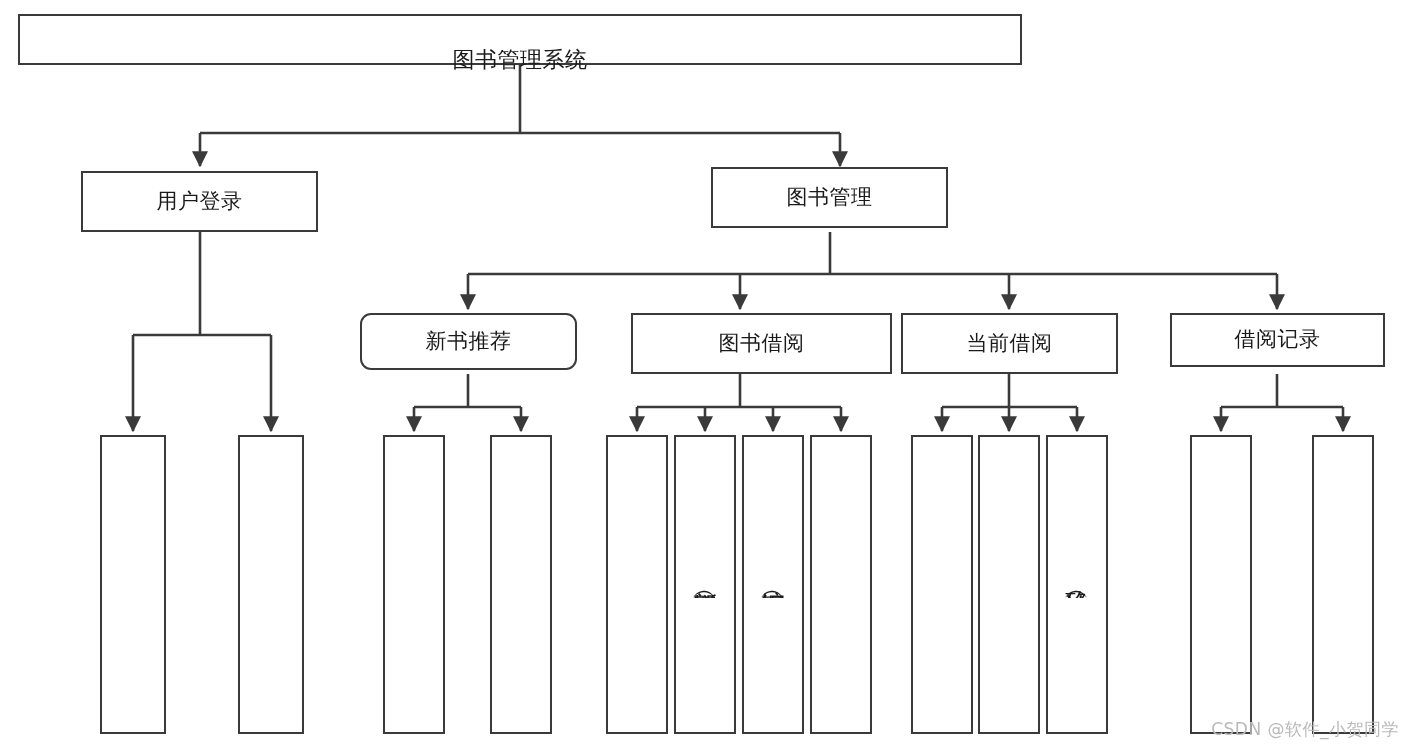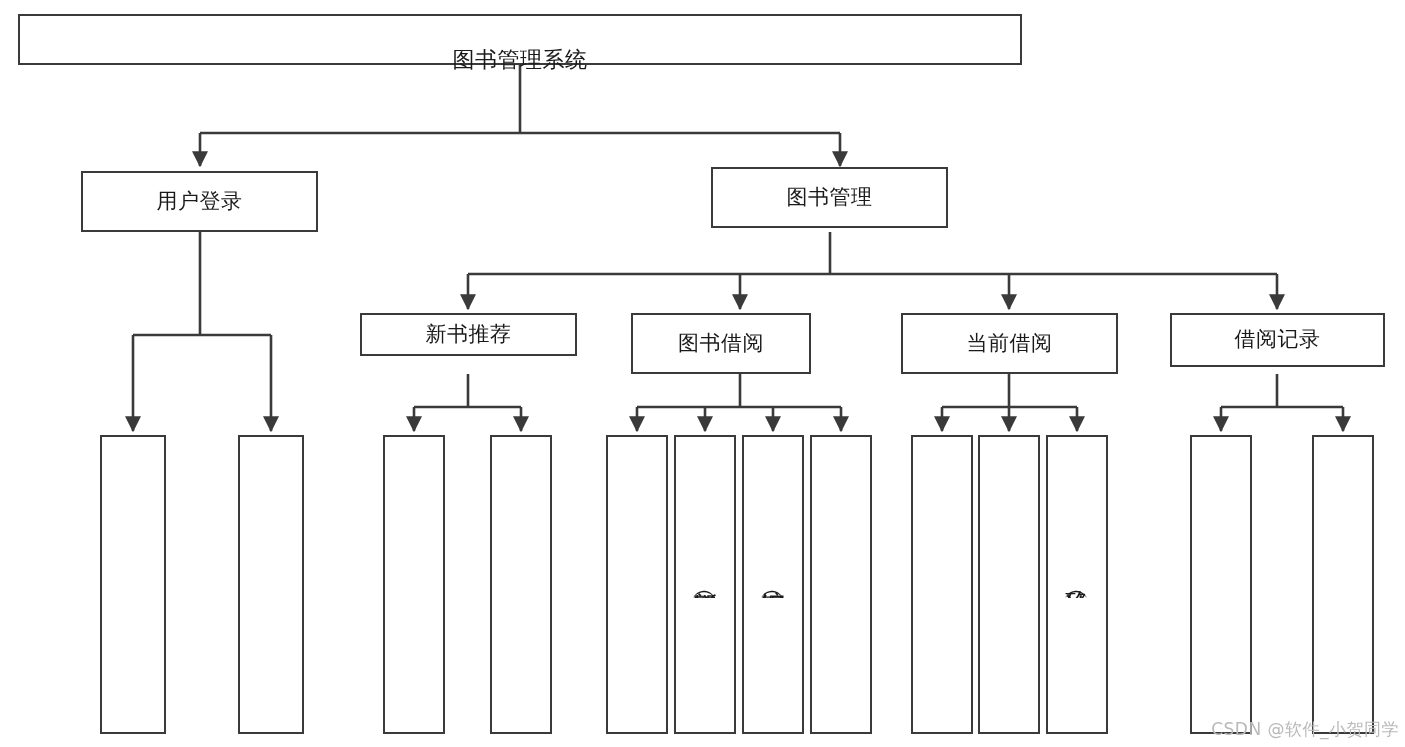--- a/index.html
+++ b/index.html
@@ -131,25 +131,25 @@
   </div>
 
   <div class="node horiz" style="left:81px; top:171px; width:237px; height:61px;">
     <span class="label">用户登录</span>
   </div>
 
   <div class="node horiz" style="left:711px; top:167px; width:237px; height:61px;">
     <span class="label">图书管理</span>
   </div>
 
-  <div class="node horiz" style="left:360px; top:313px; width:217px; height:43px;">
+  <div class="node horiz" style="left:360px; top:313px; width:217px; height:57px;border-radius:11px;">
     <span class="label">新书推荐</span>
   </div>
 
-  <div class="node horiz" style="left:631px; top:313px; width:180px; height:61px;">
+  <div class="node horiz" style="left:631px; top:313px; width:261px; height:61px;">
     <span class="label">图书借阅</span>
   </div>
 
   <div class="node horiz" style="left:901px; top:313px; width:217px; height:61px;">
     <span class="label">当前借阅</span>
   </div>
 
   <div class="node horiz" style="left:1170px; top:313px; width:215px; height:54px;">
     <span class="label">借阅记录</span>
   </div>

